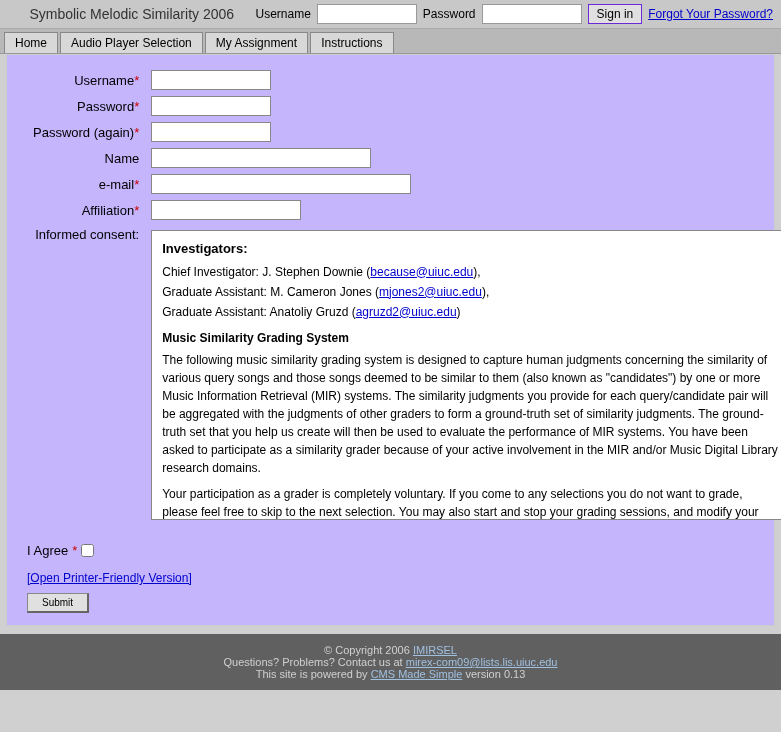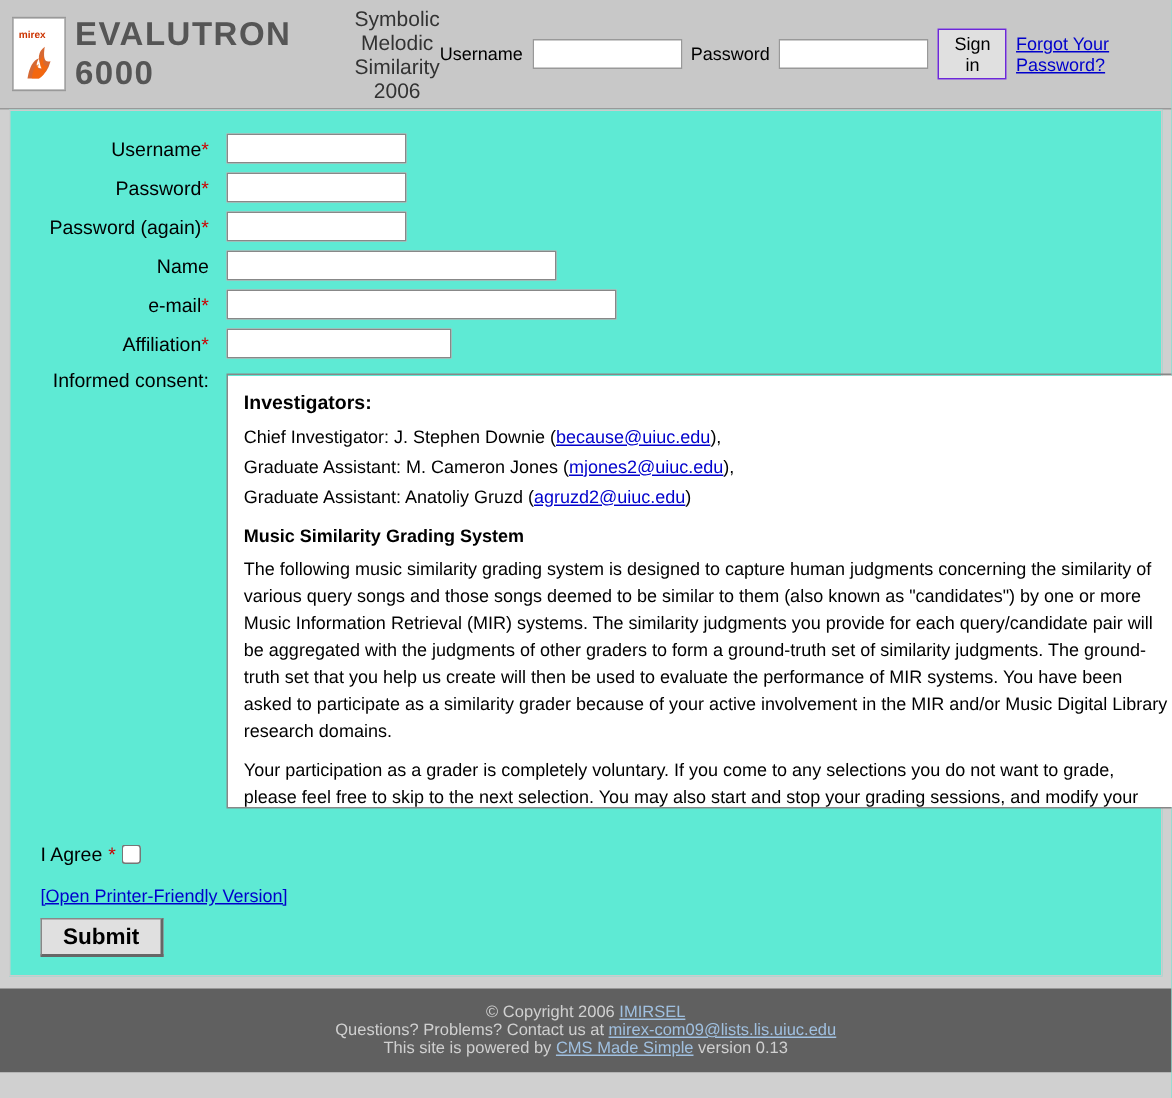--- a/index.html
+++ b/index.html
@@ -92,21 +92,21 @@
       border-bottom: none;
       background: #d8d8d8;
       cursor: pointer;
       font-size: 12px;
       color: #000;
       text-decoration: none;
     }
 
     
     #main {
-      background: #5eead4;
+      background: #c4b5fd;
       min-height: 560px;
       padding: 12px 20px;
       border: 1px solid #ccc;
       margin: 0 6px;
     }
 
     
     .form-table {
       border-collapse: collapse;
       margin-bottom: 10px;
@@ -176,22 +176,21 @@
     }
     .required-star { color: #cc0000; }
 
     #submit-btn {
       background: #e0e0e0;
       border: 1px solid #888;
       border-bottom: 2px solid #666;
       border-right: 2px solid #666;
       padding: 3px 14px;
       cursor: pointer;
-      font-size: 15px;
-      font-weight: bold;
+      font-size: 10px;
     }
 
     
     #footer {
       background: #606060;
       color: #d0d0d0;
       text-align: center;
       padding: 10px 0;
       font-size: 11px;
       margin-top: 8px;
@@ -199,41 +198,35 @@
     #footer a {
       color: #a0c0e0;
       text-decoration: underline;
     }
   </style>
 </head>
 <body>
 
 <div id="header">
   <div id="header-top">
-    <div id="logo-area">
-      <div id="mirex-logo">
-        <svg width="36" height="50" viewBox="0 0 36 50">
-          <rect width="36" height="50" fill="white" stroke="#aaa"></rect>
-          <text x="4" y="14" font-size="7" fill="#cc3300" font-weight="bold">mirex</text>
-
-          <path d="M10,42 Q12,30 18,28 Q14,35 20,35 Q15,25 22,20 Q20,32 26,30 Q24,38 18,42 Z" fill="#cc4400" opacity="0.8"></path>
-          <path d="M13,42 Q14,33 18,32 Q16,37 20,36 Q17,30 21,26 Q20,35 24,33 Q22,40 18,42 Z" fill="#ff6600" opacity="0.7"></path>
-        </svg>
-      </div>
-      <div id="evalutron-title">EVALUTRON 6000</div>
-    </div>
     <div id="site-title">Symbolic Melodic Similarity 2006</div>
     <div id="login-area">
       <label>Username</label>
       <input type="text" id="header-username" style="">
       <label>Password</label>
       <input type="password" id="header-password" style="">
       <button id="signin-btn">Sign in</button>
       <a id="forgot-link">Forgot Your Password?</a>
     </div>
+  </div>
+  <div id="nav-tabs">
+    <a class="nav-tab">Home</a>
+    <a class="nav-tab">Audio Player Selection</a>
+    <a class="nav-tab">My Assignment</a>
+    <a class="nav-tab">Instructions</a>
   </div>
 </div>
 
 <div id="main">
   <table class="form-table">
     <tbody>
         <tr>
       <td class="label">
         <span>Username</span><span class="required">*</span>
       </td>

